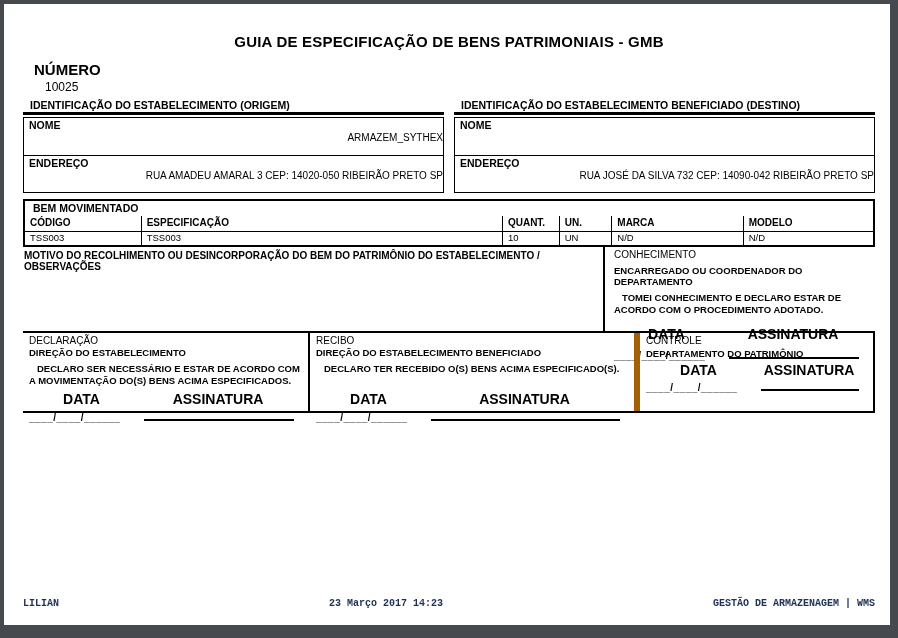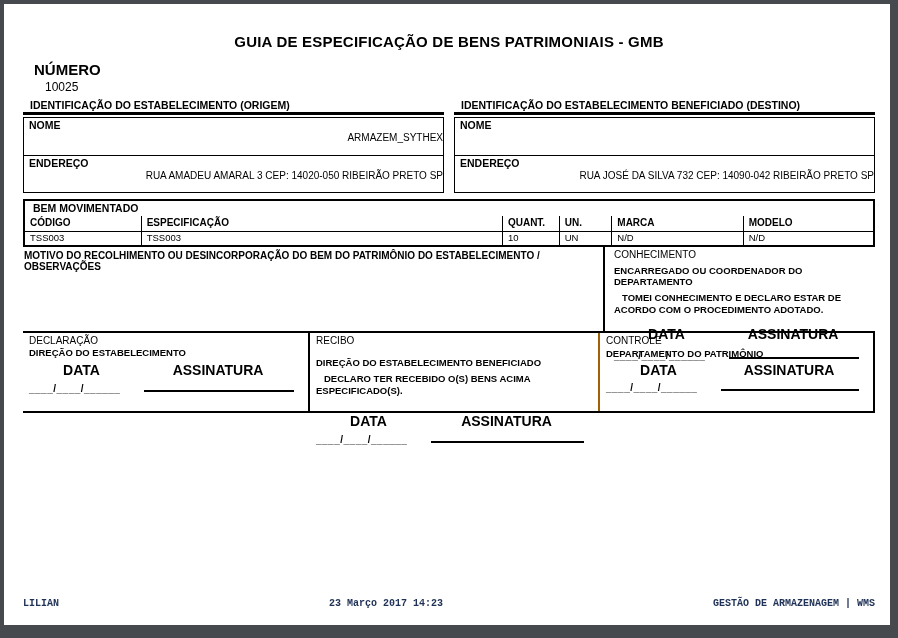--- a/index.html
+++ b/index.html
@@ -69,21 +69,21 @@
   .sig-label { font-size:14px; font-weight:bold; text-align:center; }
   .sig-lines { margin-top:6px; align-items:end; }
   .date-line { font-size:10px; font-weight:bold; letter-spacing:.5px; white-space:nowrap; }
   .ass-line { border-bottom:2px solid #000; height:11px; margin:0 8px 2px 10px; }
 
   .bottom-band {
     display:flex; border-top:2px solid #000; border-bottom:2px solid #000; height:82px;
   }
   .bottom-cell { padding:2px 6px 0 6px; }
   .cell-decl   { width:287px; border-right:2px solid #000; }
-  .cell-recibo { width:290px; border-right:2px solid #a16207; }
+  .cell-recibo { width:330px; border-right:6px solid #a16207; }
   .cell-ctrl   { flex:1; border-right:2px solid #000; }
 
   .footer {
     position:absolute; left:19px; right:15px; top:594px;
     display:flex; justify-content:space-between;
     font-size:10px; font-weight:bold; color:#1f3156;font-family:Liberation Mono, monospace;
   }
 </style>
 </head>
 <body>
@@ -172,33 +172,34 @@
           <div class="date-line">____/____/______</div>
           <div class="ass-line"></div>
         </div>
       </div>
     </div>
 
     <div class="bottom-band">
       <div class="bottom-cell cell-decl">
         <div class="sec-title">DECLARAÇÃO</div>
         <div class="sec-sub" style="margin-top:1px">DIREÇÃO DO ESTABELECIMENTO</div>
+        <div class="sec-body">DECLARO SER NECESSÁRIO E ESTAR DE ACORDO COM A MOVIMENTAÇÃO DO(S) BENS ACIMA ESPECIFICADOS.</div>
         <div class="sig sig-labels" style="margin-top:4px">
           <div class="sig-label">DATA</div>
           <div class="sig-label">ASSINATURA</div>
         </div>
         <div class="sig sig-lines" style="margin-top:3px">
           <div class="date-line">____/____/______</div>
           <div class="ass-line"></div>
         </div>
       </div>
 
       <div class="bottom-cell cell-recibo">
         <div class="sec-title">RECIBO</div>
-        <div class="sec-sub" style="margin-top:11px">DIREÇÃO DO ESTABELECIMENTO BENEFICIADO</div>
+        <div class="sec-sub" style="margin-top:1px">DIREÇÃO DO ESTABELECIMENTO BENEFICIADO</div>
         <div class="sec-body">DECLARO TER RECEBIDO O(S) BENS ACIMA ESPECIFICADO(S).</div>
         <div class="sig sig-labels" style="margin-top:16px">
           <div class="sig-label">DATA</div>
           <div class="sig-label">ASSINATURA</div>
         </div>
         <div class="sig sig-lines" style="margin-top:3px">
           <div class="date-line">____/____/______</div>
           <div class="ass-line"></div>
         </div>
       </div>

